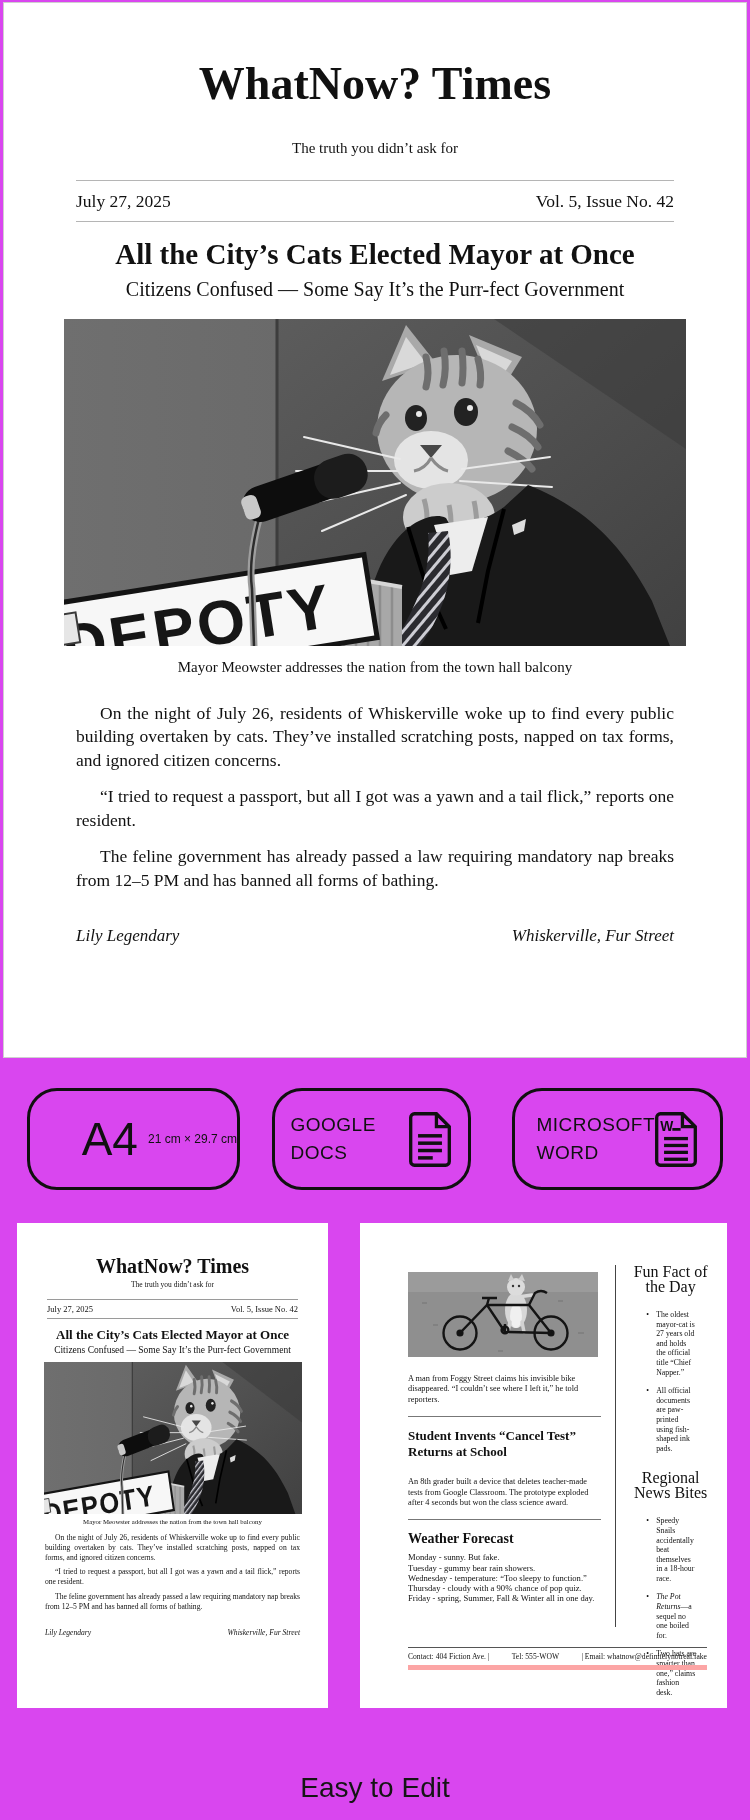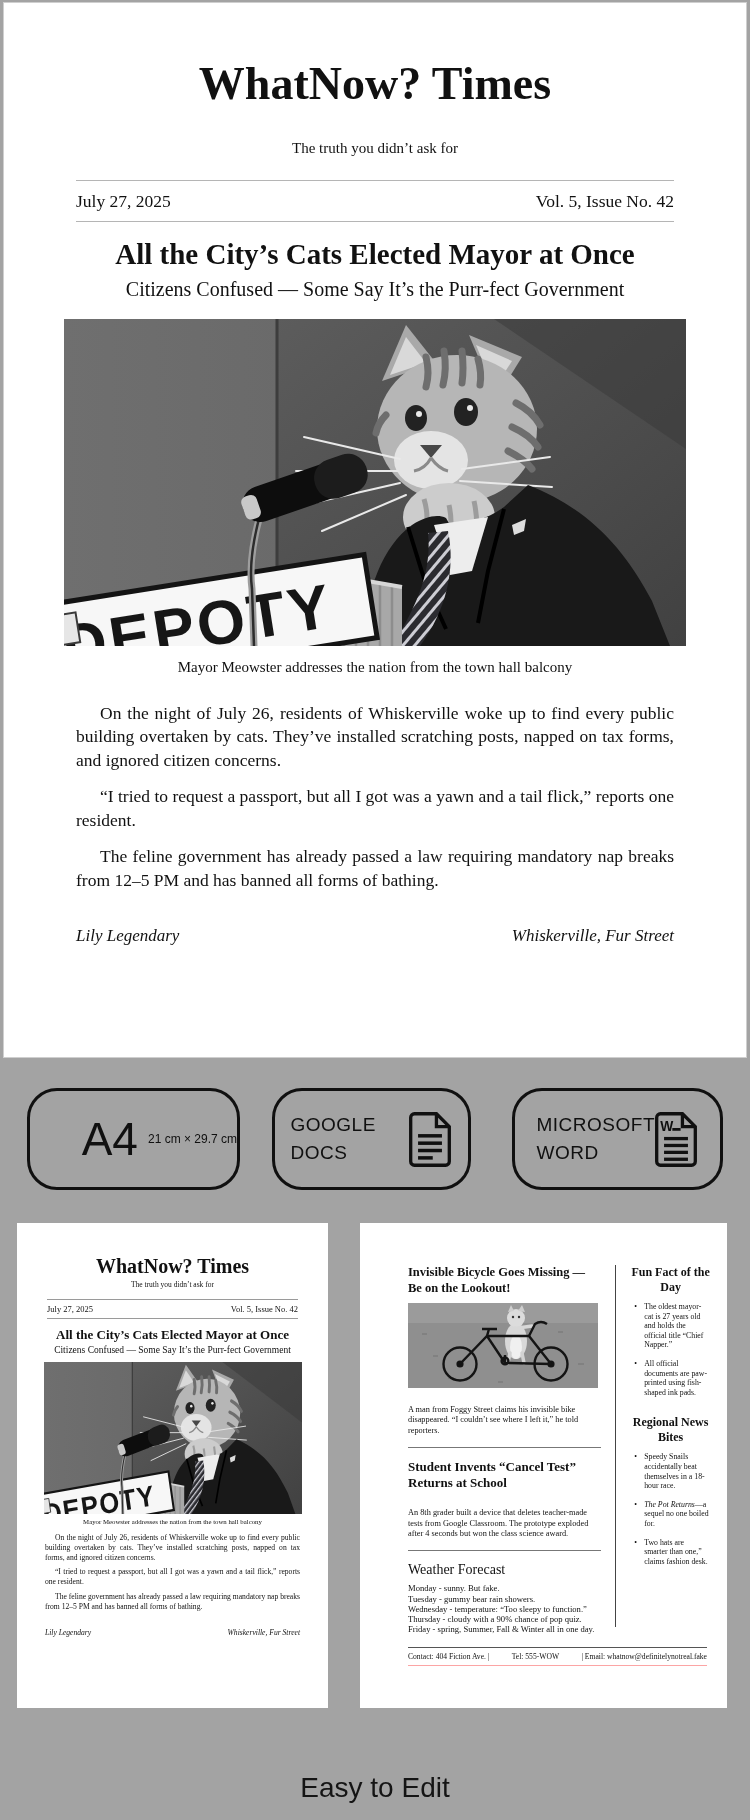--- a/index.html
+++ b/index.html
@@ -1,16 +1,16 @@
 <!DOCTYPE html>
 <html><head>
 <meta charset="utf-8">
 <style>
   html,body{margin:0;padding:0;background:#e1e1e1;}
-  .canvas{position:relative;width:750px;height:1820px;background:#a3a3a3;overflow:hidden;
+  .canvas{position:relative;width:750px;height:1820px;background:#d946ef;overflow:hidden;
           font-family:"Liberation Serif",serif;color:#111;}
   
   .front-page{position:absolute;left:3px;top:2px;width:744px;height:1056px;background:#fff;
               border:1px solid #cfcfcf;box-sizing:border-box;overflow:hidden;}
   .masthead{margin-top:56px;text-align:center;font-weight:bold;font-size:46px;line-height:1.1;}
   .tagline{margin-top:8px;text-align:center;font-size:15px;}
   .rule{border:none;border-top:1px solid #b5b5b5;margin:0 72px;}
   .rule-1{margin-top:23px;}
   .rule-2{margin-top:9px;}
   .dateline{display:flex;justify-content:space-between;margin:10px 72px 0;font-size:17.5px;}
@@ -52,29 +52,29 @@
   
   .p2-cols{display:flex;margin:42px 14px 0 48px;height:362px;}
   .p2-main{width:196px;padding-right:14px;}
   .p2-divider{border-left:1px solid #444;}
   .p2-side{width:86px;padding-left:12px;}
   .p2-h1{font-weight:bold;font-size:12.5px;line-height:15.5px;margin:0;}
   .p2-photo{width:190px;height:85px;display:block;margin-top:7px;}
   .p2-body{font-size:8.3px;line-height:10.4px;margin-top:17px;}
   .p2-hr{border:none;border-top:1px solid #777;margin:11px 0;}
   .p2-h2{font-weight:bold;font-size:13px;line-height:16px;margin:0;}
-  .p2-h3{font-weight:normal;font-size:14px;margin:0 0 5px;}
+  .p2-h3{font-weight:bold;font-size:14px;margin:0 0 5px;}
   .p2-weather div{font-size:8.6px;line-height:10.2px;}
-  .p2-side-h{font-weight:bold;font-size:12px;line-height:14.5px;text-align:center;margin:0 0 8px;}
-  .p2-side ul{list-style:none;margin:4px;padding:0 0 0 2px;}
+  .p2-side-h{font-weight:normal;font-size:16px;line-height:14.5px;text-align:center;margin:0 0 8px;}
+  .p2-side ul{list-style:none;margin:16px;padding:0 0 0 2px;}
   .p2-side li{position:relative;padding-left:10px;font-size:7.8px;line-height:9.6px;margin-bottom:9px;}
   .p2-side li::before{content:"•";position:absolute;left:0;top:0;}
   .p2-regional{margin-top:18px;}
   .p2-footer{position:absolute;left:48px;right:20px;top:424px;border-top:1px solid #555;
-             border-bottom:1px solid #fca5a5;padding:4px 0;display:flex;justify-content:space-between;
+             border-bottom:5px solid #fca5a5;padding:4px 0;display:flex;justify-content:space-between;
              font-size:7.6px;}
   
   .bottom-tagline{position:absolute;top:1772px;left:0;width:750px;display:flex;justify-content:center;
                   gap:30px;font-family:"Liberation Sans",sans-serif;font-size:28px;color:#151515;}
   .hidden-defs{position:absolute;width:0;height:0;overflow:hidden;}
 </style>
 </head>
 <body>
 
 <svg class="hidden-defs" xmlns="http://www.w3.org/2000/svg" aria-hidden="true">
@@ -299,21 +299,20 @@
     </div>
     <div class="m-byline">
       <span>Lily Legendary</span>
       <span>Whiskerville, Fur Street</span>
     </div>
   </section>
 
   <section class="thumb thumb-right">
     <div class="p2-cols">
       <div class="p2-main">
-        <h3 class="p2-h1">Invisible Bicycle Goes Missing — Be on the Lookout!</h3>
         <svg class="p2-photo">
             <use href="#sym-bike"></use>
           </svg>
         <div class="p2-body">A man from Foggy Street claims his invisible bike disappeared. “I couldn’t see where I left it,” he told reporters.</div>
         <hr class="p2-hr">
         <h3 class="p2-h2">Student Invents “Cancel Test” Returns at School</h3>
         <div class="p2-body">An 8th grader built a device that deletes teacher-made tests from Google Classroom. The prototype exploded after 4 seconds but won the class science award.</div>
         <hr class="p2-hr">
         <div class="p2-weather">
           <h3 class="p2-h3">Weather Forecast</h3>

